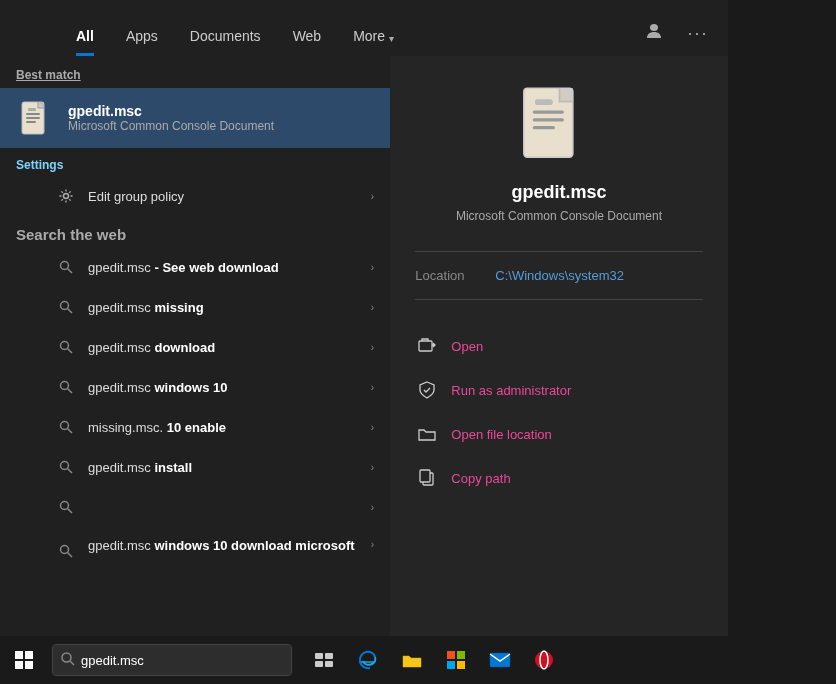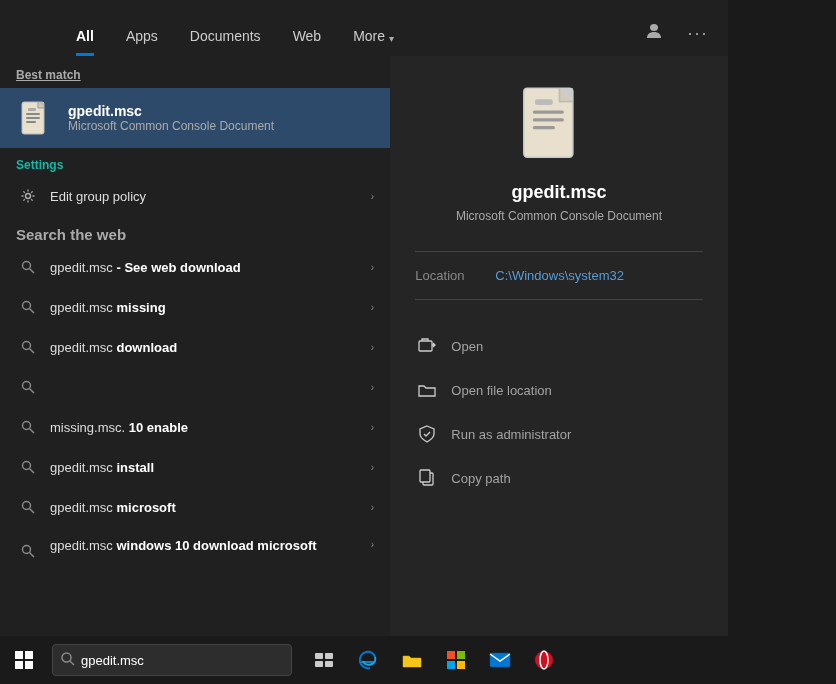--- a/index.html
+++ b/index.html
@@ -178,35 +178,36 @@
       color: white;
       font-size: 14px;
       font-weight: 600;
     }
     .best-match-text p {
       color: #aaa;
       font-size: 12px;
     }
 
     .settings-label {
-      color: #14b8a6;
+      color: #7dd3fc;
       font-size: 12px;
       padding: 10px 16px 4px;
       font-weight: 600;
     }
 
     .list-item {
       display: flex;
       align-items: center;
       padding: 8px 16px;
       color: #ddd;
       font-size: 13px;
       cursor: pointer;
       gap: 10px;
       position: relative;
+      margin-left: 38px;
     }
     .list-item .item-icon {
       width: 24px;
       height: 24px;
       display: flex;
       align-items: center;
       justify-content: center;
       flex-shrink: 0;
       color: #ccc;
     }
@@ -283,21 +284,21 @@
     }
 
     .action-list {
       width: 85%;
       margin-top: 8px;
     }
     .action-item {
       display: flex;
       align-items: center;
       padding: 10px 0;
-      color: #a3a3a3;
+      color: #ec4899;
       font-size: 13px;
       cursor: pointer;
       gap: 12px;
     }
     .action-icon {
       width: 24px;
       height: 24px;
       display: flex;
       align-items: center;
       justify-content: center;
@@ -431,20 +432,23 @@
         <span class="chevron">›</span>
       </div>
 
       <div class="list-item">
         <span class="item-icon">
           <svg width="14" height="14" viewBox="0 0 14 14" fill="none">
               <circle cx="5.5" cy="5.5" r="4" stroke="#888" stroke-width="1.5"></circle>
               <line x1="8.5" y1="8.5" x2="13" y2="13" stroke="#888" stroke-width="1.5"></line>
             </svg>
         </span>
+        <span class="item-text">
+          <span>gpedit.msc </span><strong>windows 10</strong>
+        </span>
         <span class="chevron">›</span>
       </div>
 
       <div class="list-item">
         <span class="item-icon">
           <svg width="14" height="14" viewBox="0 0 14 14" fill="none">
               <circle cx="5.5" cy="5.5" r="4" stroke="#888" stroke-width="1.5"></circle>
               <line x1="8.5" y1="8.5" x2="13" y2="13" stroke="#888" stroke-width="1.5"></line>
             </svg>
         </span>
@@ -466,23 +470,20 @@
         </span>
         <span class="chevron">›</span>
       </div>
 
       <div class="list-item">
         <span class="item-icon">
           <svg width="14" height="14" viewBox="0 0 14 14" fill="none">
               <circle cx="5.5" cy="5.5" r="4" stroke="#888" stroke-width="1.5"></circle>
               <line x1="8.5" y1="8.5" x2="13" y2="13" stroke="#888" stroke-width="1.5"></line>
             </svg>
-        </span>
-        <span class="item-text">
-          <span>gpedit.msc </span><strong>microsoft</strong>
         </span>
         <span class="chevron">›</span>
       </div>
 
       <div class="list-item" style="align-items: flex-start; padding-top: 10px;">
         <span class="item-icon" style="margin-top:2px">
           <svg width="14" height="14" viewBox="0 0 14 14" fill="none">
               <circle cx="5.5" cy="5.5" r="4" stroke="#888" stroke-width="1.5"></circle>
               <line x1="8.5" y1="8.5" x2="13" y2="13" stroke="#888" stroke-width="1.5"></line>
             </svg>
@@ -528,35 +529,35 @@
               <rect x="1" y="4" width="13" height="10" rx="1" stroke="#ccc" stroke-width="1.3"></rect>
               <path d="M4 4 V2 H10 V4" stroke="#ccc" stroke-width="1.3"></path>
               <path d="M14 8 L17 8 M15 6 L17 8 L15 10" stroke="#ccc" stroke-width="1.3"></path>
             </svg>
           </span>
           <span>Open</span>
         </div>
 
         <div class="action-item">
           <span class="action-icon">
-            <svg width="18" height="16" viewBox="0 0 18 16" fill="none">
-              <path d="M1 4 L1 14 L17 14 L17 6 L8 6 L6 4 Z" stroke="#ccc" stroke-width="1.3" fill="none"></path>
-            </svg>
-          </span>
-          <span>Open file location</span>
-        </div>
-
-        <div class="action-item">
-          <span class="action-icon">
             <svg width="16" height="18" viewBox="0 0 16 18" fill="none">
               <path d="M8 1 L15 4 L15 9 C15 13 8 17 8 17 C8 17 1 13 1 9 L1 4 Z" stroke="#ccc" stroke-width="1.3" fill="none"></path>
               <path d="M5 9 L7 11 L11 7" stroke="#ccc" stroke-width="1.3"></path>
             </svg>
           </span>
           <span>Run as administrator</span>
+        </div>
+
+        <div class="action-item">
+          <span class="action-icon">
+            <svg width="18" height="16" viewBox="0 0 18 16" fill="none">
+              <path d="M1 4 L1 14 L17 14 L17 6 L8 6 L6 4 Z" stroke="#ccc" stroke-width="1.3" fill="none"></path>
+            </svg>
+          </span>
+          <span>Open file location</span>
         </div>
 
         <div class="action-item">
           <span class="action-icon">
             <svg width="16" height="18" viewBox="0 0 16 18" fill="none">
               <rect x="4" y="4" width="10" height="12" rx="1" stroke="#ccc" stroke-width="1.3"></rect>
               <rect x="1" y="1" width="10" height="12" rx="1" stroke="#ccc" stroke-width="1.3" fill="#252525"></rect>
             </svg>
           </span>
           <span>Copy path</span>

